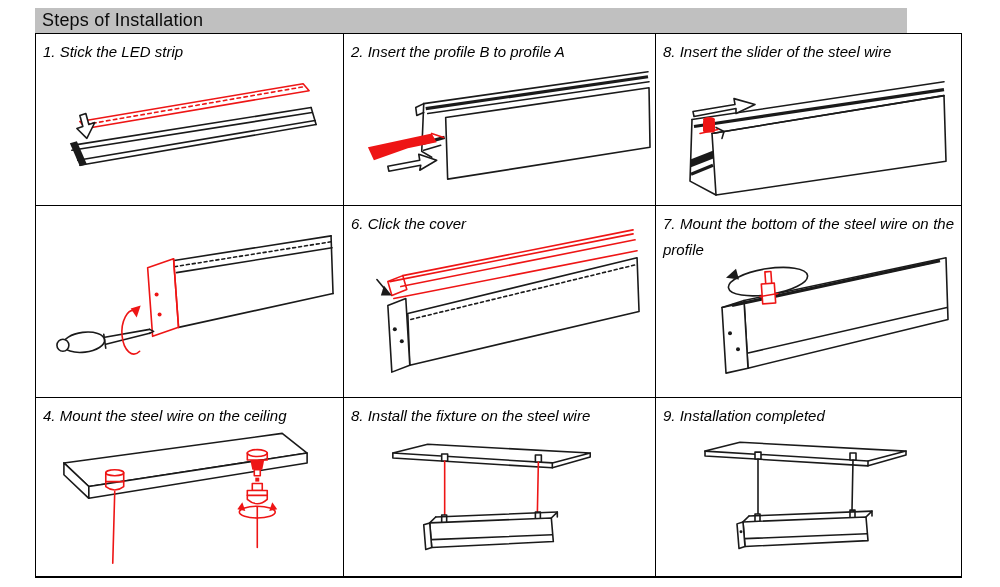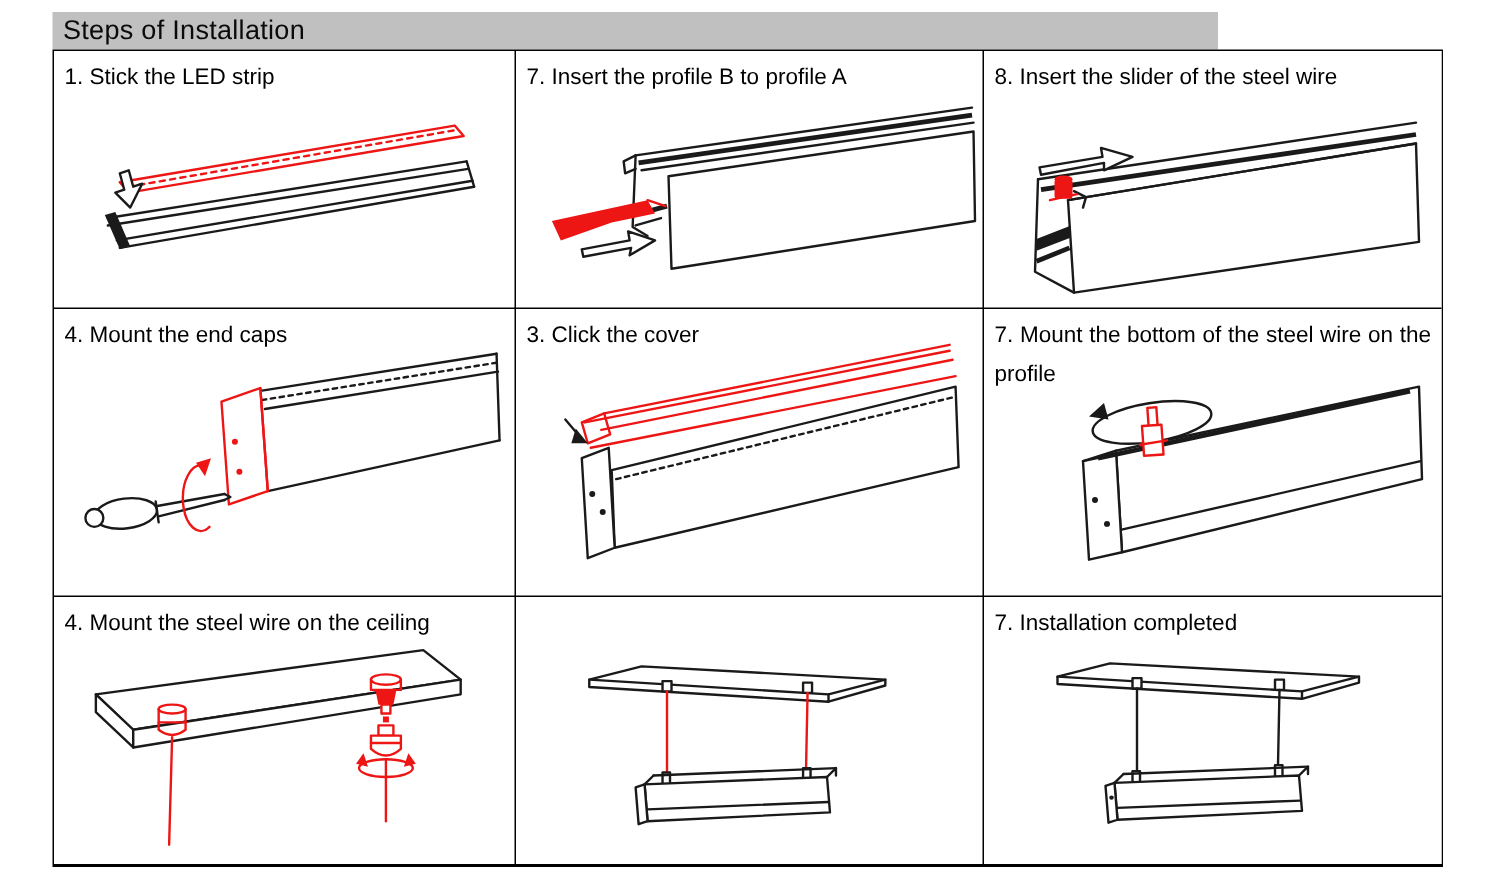--- a/index.html
+++ b/index.html
@@ -1,29 +1,29 @@
 <!DOCTYPE html>
 <html><head>
 <meta charset="utf-8">
 <style>
   :root{ --red:#ee1515; --line:#1a1a1a; }
   html,body{margin:0;padding:0;background:#fff;}
   body{width:1000px;height:587px;font-family:"Liberation Sans",sans-serif;color:#000;}
   .sheet{position:relative;width:1000px;height:587px;background:#fff;overflow:hidden;}
-  .hdr{position:absolute;left:35px;top:8px;width:777px;height:25px;background:#c0c0c0;
+  .hdr{position:absolute;left:35px;top:8px;width:872px;height:25px;background:#c0c0c0;
        box-sizing:border-box;display:flex;align-items:center;padding-left:7px;
        font-size:18px;letter-spacing:.2px;color:#0a0a0a;text-align:right;}
   .grid{position:absolute;left:35px;top:33px;width:927px;height:545px;
         box-sizing:border-box;border:1px solid #000;border-bottom-width:2px;
         display:grid;grid-template-columns:308px 312px 1fr;grid-template-rows:172px 192px 1fr;}
   .cell{position:relative;box-sizing:border-box;border-right:1px solid #000;border-bottom:1px solid #000;overflow:hidden;background:#fff;}
   .cell.lastcol{border-right:none;}
   .cell.lastrow{border-bottom:none;}
   .cap{position:absolute;top:5px;left:7px;right:7px;font-size:15px;line-height:1.75;
-       text-align:justify;z-index:2;}
+       text-align:justify;z-index:2;font-style:italic;}
   svg.illus{position:absolute;left:0;top:0;width:100%;height:100%;display:block;}
   svg .k{stroke:var(--line);fill:none;stroke-width:1.6;stroke-linejoin:round;stroke-linecap:round;}
   svg .kt{stroke:var(--line);fill:none;stroke-width:3.2;stroke-linecap:butt;}
   svg .kf{fill:var(--line);stroke:none;}
   svg .r{stroke:var(--red);fill:none;stroke-width:1.6;stroke-linejoin:round;stroke-linecap:round;}
   svg .rf{fill:var(--red);stroke:none;}
   svg .w{fill:#fff;}
 </style>
 </head>
 <body>
@@ -46,21 +46,21 @@
         <polygon class="kf" points="34,110 44,133 51,131 41,108"></polygon>
 
         <polygon class="r w" points="44,88 268,50 274,57 50,95"></polygon>
         <line class="r" x1="50" y1="91" x2="269" y2="53" stroke-width="4.5" stroke-dasharray="3.5 3.5"></line>
 
         <polygon class="k w" points="44,82 50,80 53,91 59,89 51,105 41,95 47,93"></polygon>
       </svg>
     </div>
 
     <div class="cell">
-      <div class="cap">7. Insert the profile B to profile A</div>
+      <div class="cap">2. Insert the profile B to profile A</div>
       <svg class="illus" viewBox="0 0 312 172" preserveAspectRatio="none">
 
         <polygon class="k w" points="102,84 306,54 307,114 104,146"></polygon>
         <path class="k" d="M80,70 L305,38"></path>
         <path class="kt" d="M82,75 L305,43"></path>
         <path class="k" d="M84,80 L306,48"></path>
 
         <path class="k" d="M80,70 L72,74 L73,82 L80,79"></path>
         <path class="k" d="M80,70 L78,118 L88,124"></path>
         <path class="kt" d="M79,110 L101,104"></path>
@@ -89,21 +89,20 @@
 
         <ellipse class="rf" cx="53" cy="86" rx="6" ry="2.5"></ellipse>
         <rect class="rf" x="47" y="86" width="12" height="13" rx="2"></rect>
         <path class="r" d="M44,100 L62,96" stroke-width="2"></path>
 
         <polygon class="k w" points="37,78 79,71 78,65 99,71 80,80 80,75 38,83"></polygon>
       </svg>
     </div>
 
     <div class="cell">
-      <div class="cap">4.  Mount the end caps</div>
       <svg class="illus" viewBox="0 0 308 192" preserveAspectRatio="none">
 
         <path class="k" d="M137,55 L296,30"></path>
         <path class="k" d="M139,61 L296,36" stroke-width="5" stroke-dasharray="3 3"></path>
         <path class="k" d="M141,67 L297,42"></path>
         <path class="k" d="M143,122 L298,88"></path>
         <path class="k" d="M296,30 L298,88"></path>
 
         <polygon class="r w" points="112,62 138,53 143,122 117,131"></polygon>
         <path class="r" d="M138,53 L143,122" stroke-width="3"></path>
@@ -116,21 +115,21 @@
         <path class="k" d="M69,132 L114,124"></path>
         <path class="k" d="M70,139 L114,128"></path>
         <path class="k" d="M114,124 L118,126 L114,128"></path>
 
         <path class="r" d="M100,105 A 12,22 0 1 0 104,146" stroke-width="2.4"></path>
         <polygon class="rf" points="95,103 105,100 101,112"></polygon>
       </svg>
     </div>
 
     <div class="cell">
-      <div class="cap">3. Click the cover</div>
+      <div class="cap">6. Click the cover</div>
       <svg class="illus" viewBox="0 0 312 192" preserveAspectRatio="none">
 
         <polygon class="k w" points="64,108 294,52 296,106 66,160"></polygon>
         <path class="k" d="M67,114 L293,59" stroke-width="5" stroke-dasharray="3 3"></path>
         <polygon class="k w" points="44,100 62,93 66,160 48,167"></polygon>
         <circle class="kf" cx="51" cy="124" r="2"></circle>
         <circle class="kf" cx="58" cy="136" r="2"></circle>
 
         <path class="r" d="M46,76 L290,28"></path>
         <path class="r" d="M57,81 L292,34"></path>
@@ -186,20 +185,21 @@
         <path class="r w" d="M212,94 L232,94 L232,103 Q222,112 212,103 Z"></path>
         <path class="r" d="M212,99 L232,99"></path>
         <ellipse class="r" cx="222" cy="116" rx="18" ry="6"></ellipse>
         <polygon class="rf" points="202,113 207,106 210,115"></polygon>
         <polygon class="rf" points="242,113 237,106 234,115"></polygon>
         <path class="r" d="M222,111 L222,152" stroke-width="2"></path>
       </svg>
     </div>
 
     <div class="cell lastrow">
+      <div class="cap">8.  Install the fixture on the steel wire</div>
       <svg class="illus" viewBox="0 0 312 181" preserveAspectRatio="none">
 
         <polygon class="k w" points="49,56 84,47 247,56 209,66"></polygon>
         <path class="k" d="M49,56 L49,61 L209,71 L209,66"></path>
         <path class="k" d="M247,56 L247,60 L209,71"></path>
 
         <rect class="k w" x="98" y="57" width="6" height="7"></rect>
         <rect class="k w" x="192" y="58" width="6" height="7"></rect>
 
         <path class="r" d="M101,64 L101,119" stroke-width="1.8"></path>
@@ -210,21 +210,21 @@
 
         <path class="k" d="M92,121 L214,116"></path>
         <polygon class="k w" points="86,127 208,122 210,146 88,152"></polygon>
         <polygon class="k w" points="80,129 86,127 88,152 82,154"></polygon>
         <path class="k" d="M88,144 L209,139"></path>
         <path class="k" d="M86,127 L92,121 M208,122 L214,116 L214,121"></path>
       </svg>
     </div>
 
     <div class="cell lastcol lastrow">
-      <div class="cap">7.  Installation completed</div>
+      <div class="cap">9.  Installation completed</div>
       <svg class="illus" viewBox="0 0 305 181" preserveAspectRatio="none">
 
         <polygon class="k w" points="49,54 84,45 250,54 212,64"></polygon>
         <path class="k" d="M49,54 L49,59 L212,69 L212,64"></path>
         <path class="k" d="M250,54 L250,58 L212,69"></path>
 
         <rect class="k w" x="99" y="55" width="6" height="7"></rect>
         <rect class="k w" x="194" y="56" width="6" height="7"></rect>
 
         <path class="k" d="M102,62 L102,118" stroke-width="1.4"></path>

